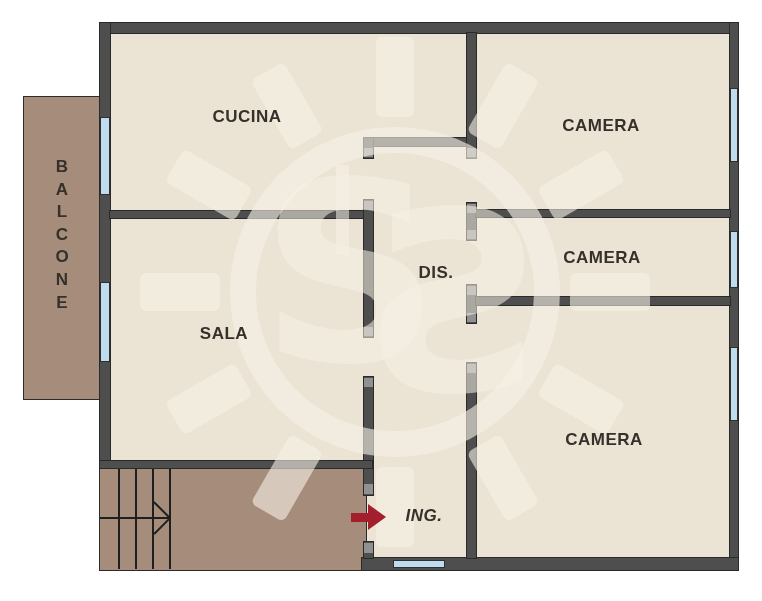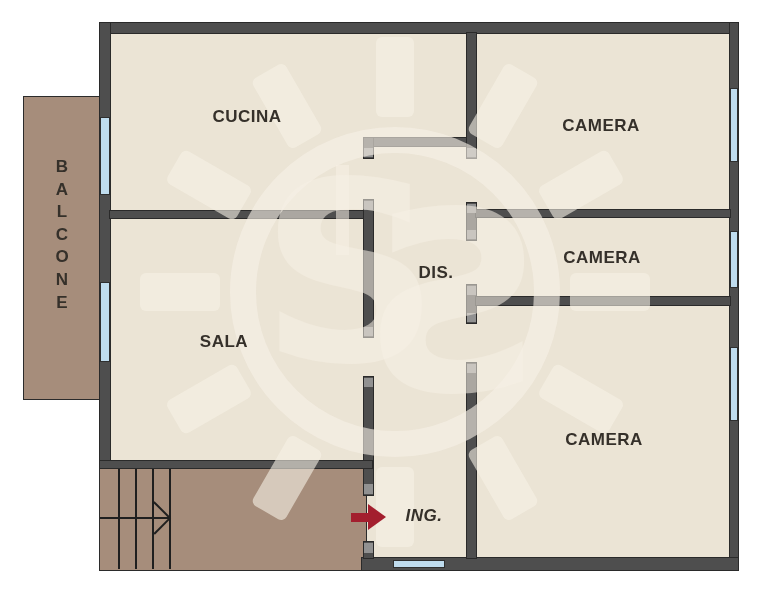--- a/index.html
+++ b/index.html
@@ -114,18 +114,18 @@
     <div class="ray" style="left:268px;top:66px;transform:rotate(330deg);"></div>
   </div>
 
   <div id="arrow-shaft"></div>
   <div id="arrow-head"></div>
 
   <div class="label" style="left:247px;top:117px;">CUCINA</div>
   <div class="label" style="left:601px;top:126px;">CAMERA</div>
   <div class="label" style="left:602px;top:258px;">CAMERA</div>
   <div class="label" style="left:428px;top:273px;margin-left:8px;">DIS.</div>
-  <div class="label" style="left:224px;top:342px;">SALA</div>
+  <div class="label" style="left:224px;top:334px;">SALA</div>
   <div class="label" style="left:604px;top:440px;">CAMERA</div>
   <div class="label" style="left:424px;top:516px;font-style:italic;">ING.</div>
   <div id="balcone-label">BALCONE</div>
 
 </div>
 
 </body></html>

